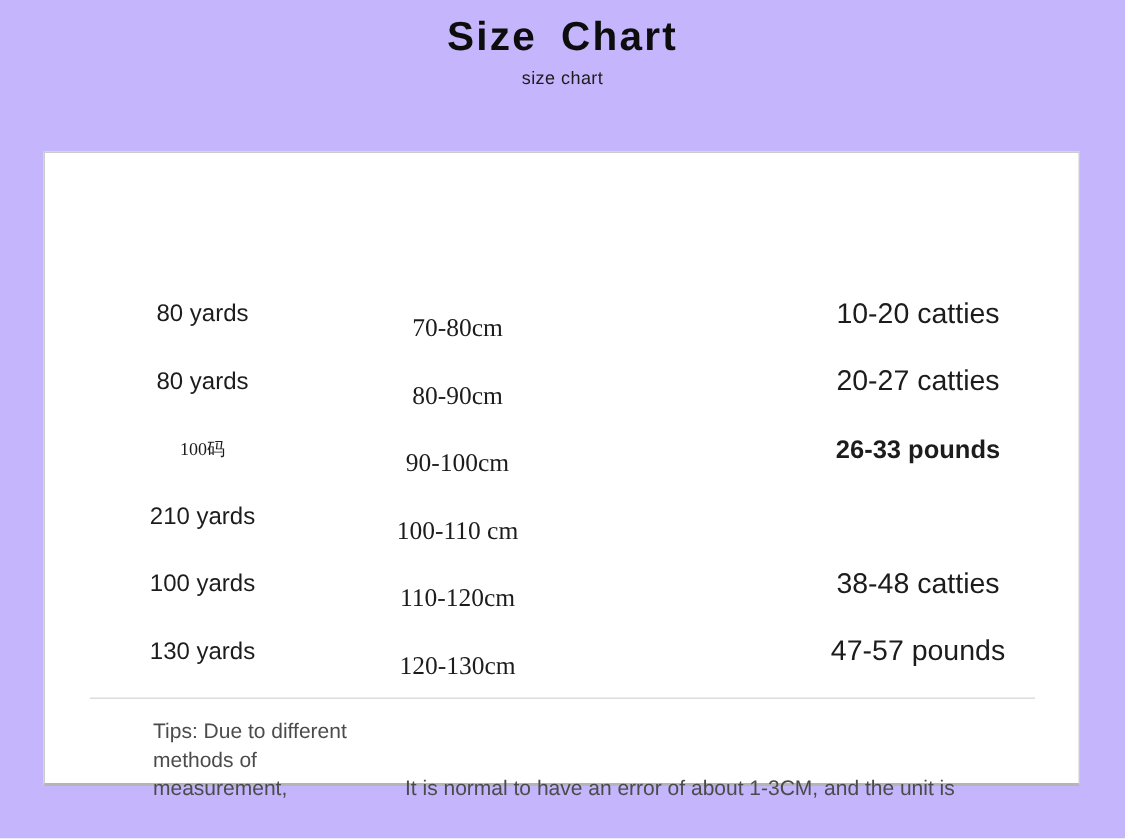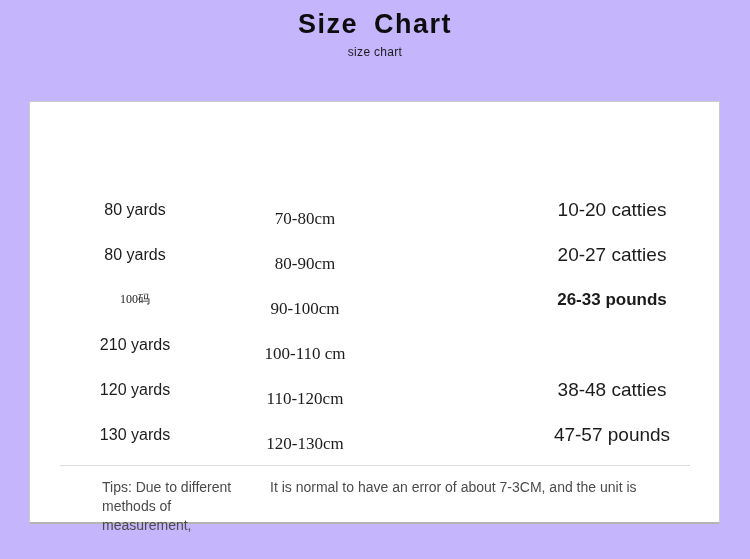--- a/index.html
+++ b/index.html
@@ -36,21 +36,21 @@
     margin-top:19px;
   }
   .cell-weight{font-size:19px;transform:translateX(22px);}
   .serif-size{font-family:"Liberation Serif",serif;font-size:12px;text-align:center;}
   .bold-weight{font-weight:700;font-size:17px;}
   .divider{
     position:absolute;left:30px;top:363px;width:630px;height:1px;background:#dcdcdc;
   }
   .tips{
     position:absolute;left:72px;top:376px;display:flex;gap:10px;
-    font-size:14px;line-height:19px;color:#4b4b4b;
+    font-size:14px;line-height:19px;color:#4b4b4b;align-items:flex-end;
   }
   .tips-left{width:158px;}
   .tips-right{width:390px;}
 </style>
 </head>
 <body>
 
 <div class="page">
 
   <div class="title">Size Chart</div>
@@ -78,40 +78,40 @@
         <div class="cell-height">90-100cm</div>
         <div class="cell-weight bold-weight">26-33 pounds</div>
       </div>
 
       <div class="row grid3">
         <div class="cell-size">210 yards</div>
         <div class="cell-height">100-110 cm</div>
       </div>
 
       <div class="row grid3">
-        <div class="cell-size">120 yards</div>
+        <div class="cell-size">100 yards</div>
         <div class="cell-height">110-120cm</div>
         <div class="cell-weight">38-48 catties</div>
       </div>
 
       <div class="row grid3">
         <div class="cell-size">130 yards</div>
         <div class="cell-height">120-130cm</div>
         <div class="cell-weight">47-57 pounds</div>
       </div>
 
     </div>
 
     <div class="divider"></div>
 
     <div class="tips">
       <div class="tips-left">
         <div>Tips: Due to different</div>
         <div>methods of measurement,</div>
       </div>
       <div class="tips-right">
-        <div>It is normal to have an error of about 7-3CM, and the unit is</div>
+        <div>It is normal to have an error of about 1-3CM, and the unit is</div>
       </div>
     </div>
 
   </div>
 
 </div>
 
 </body></html>

